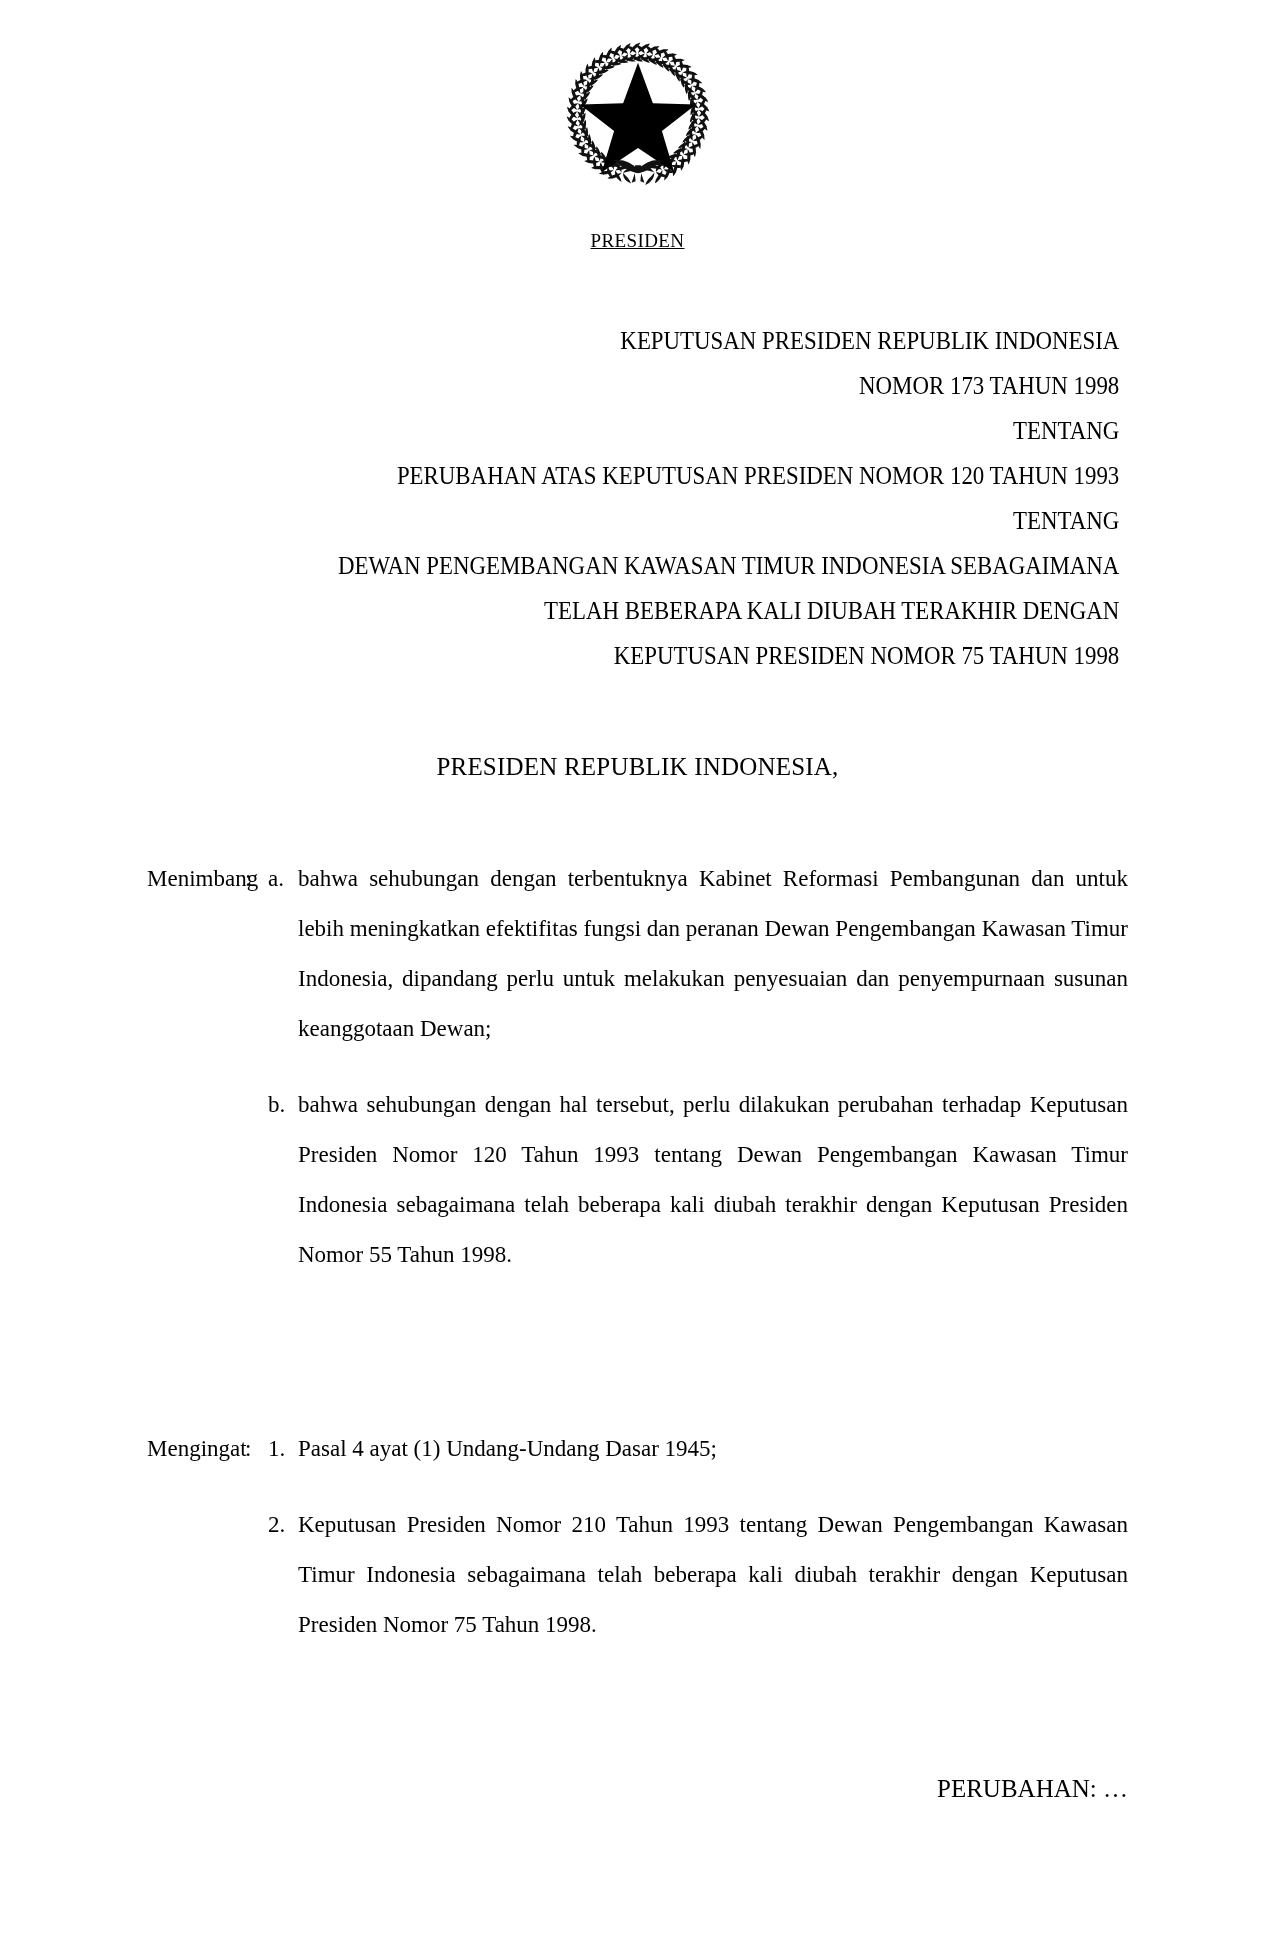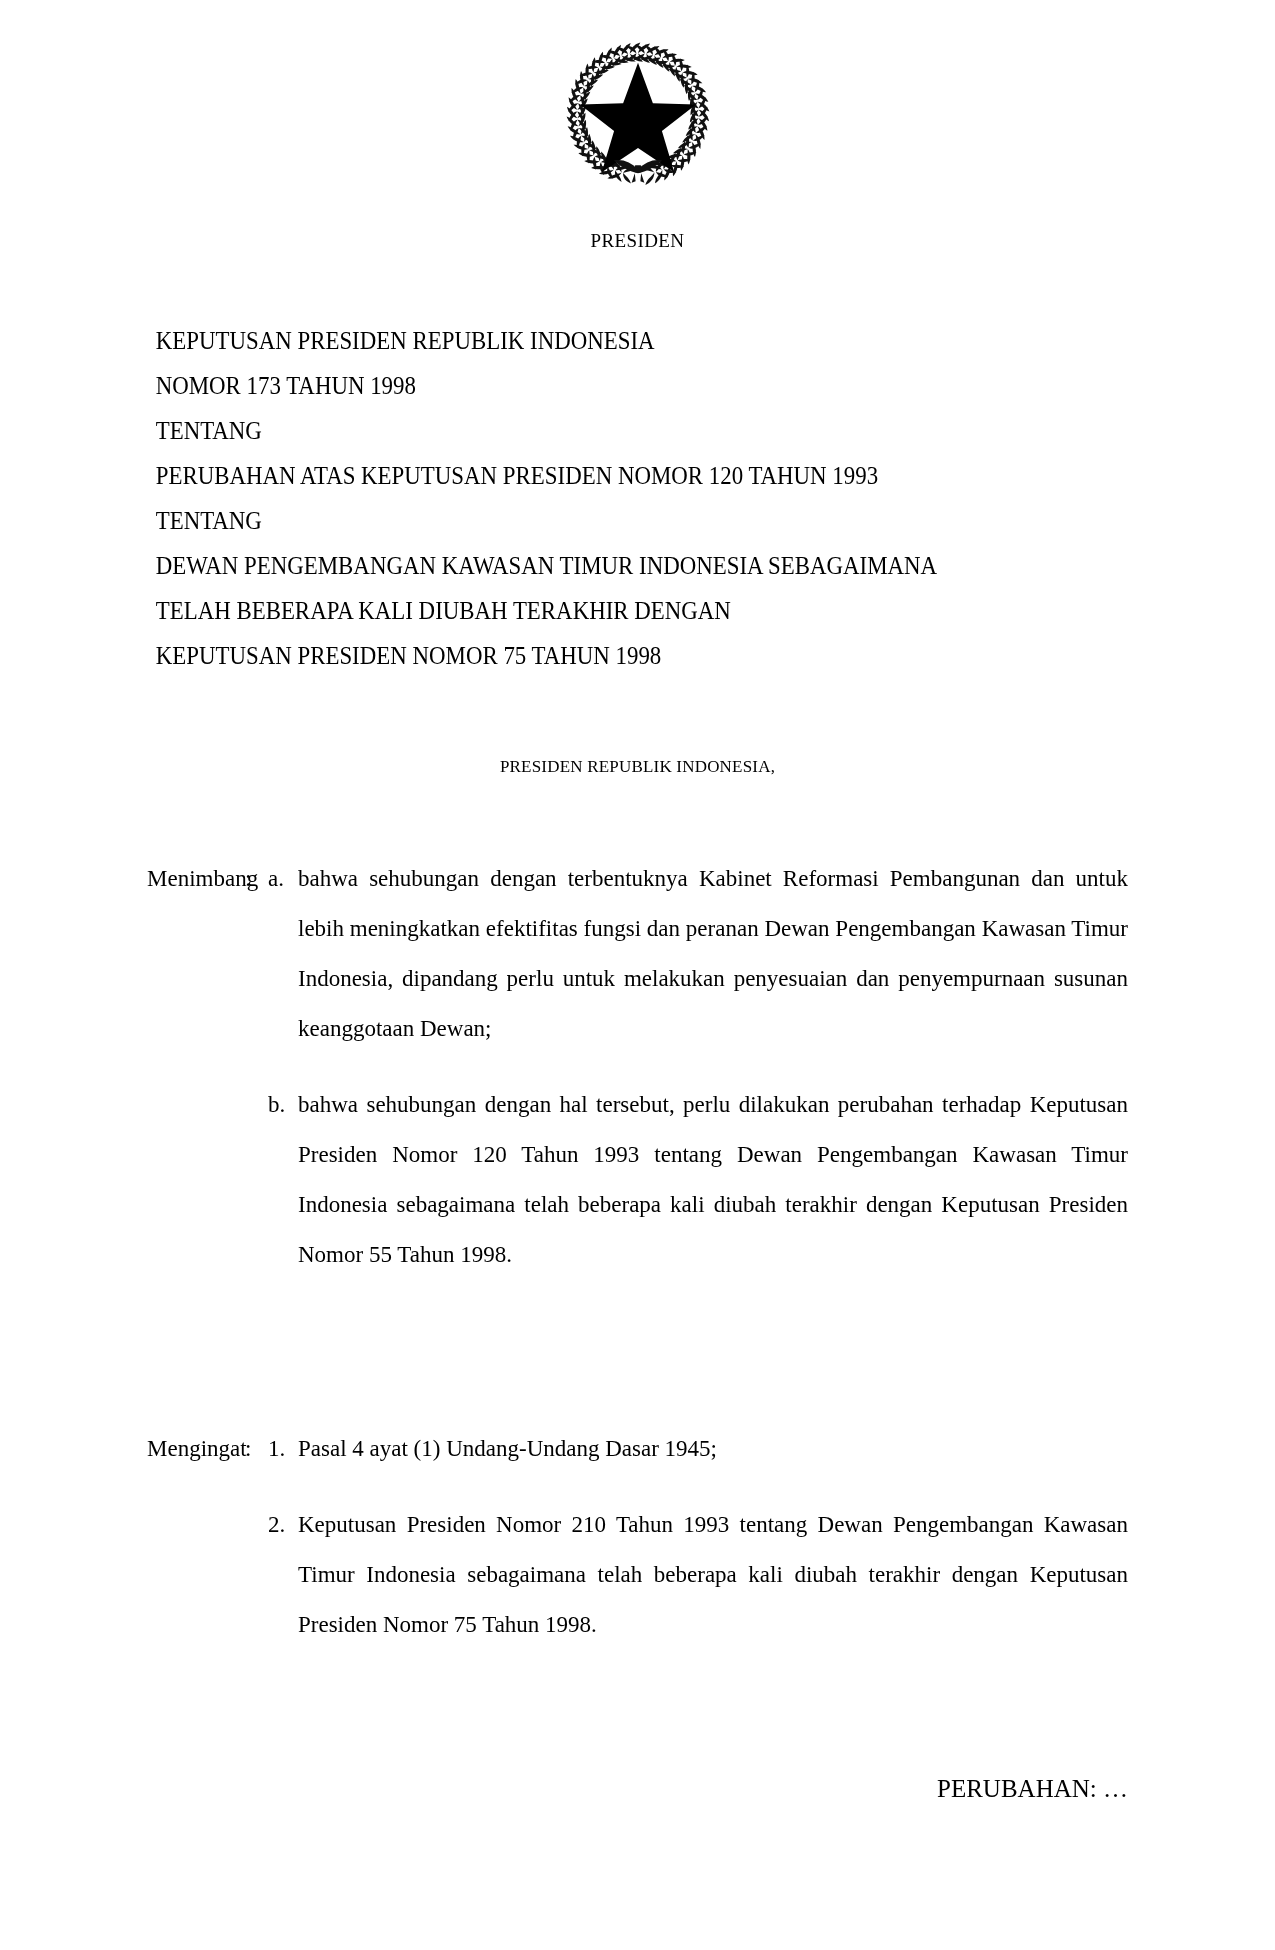--- a/index.html
+++ b/index.html
@@ -38,47 +38,47 @@
     position: absolute;
     left: 0;
     right: 0;
     top: 228px;
     text-align: center;
     font-family: "Liberation Serif", "DejaVu Serif", serif;
     font-size: 19px;
     line-height: 25px;
     letter-spacing: 0.4px;
   }
-  .letterhead div { white-space: nowrap; }
+  .letterhead div { white-space: nowrap; text-decoration: underline; }
 
   
   .title-block {
     position: absolute;
     left: 90px;
     right: 90px;
     top: 318px;
-    text-align: left;
+    text-align: right;
   }
   .title-line {
     font-family: "Liberation Serif", "DejaVu Serif", serif;
     font-size: 26px;
     line-height: 45px;
     transform: scaleX(0.88);
     transform-origin: center center;
     white-space: nowrap;
   }
 
   
   .enacting {
     position: absolute;
     left: 0;
     right: 0;
     top: 750px;
     text-align: center;
-    font-size: 17px;
+    font-size: 25px;
     line-height: 34px;
     letter-spacing: 0.2px;
   }
 
   
   .body-block {
     position: absolute;
     left: 147px;
     width: 981px;
   }

